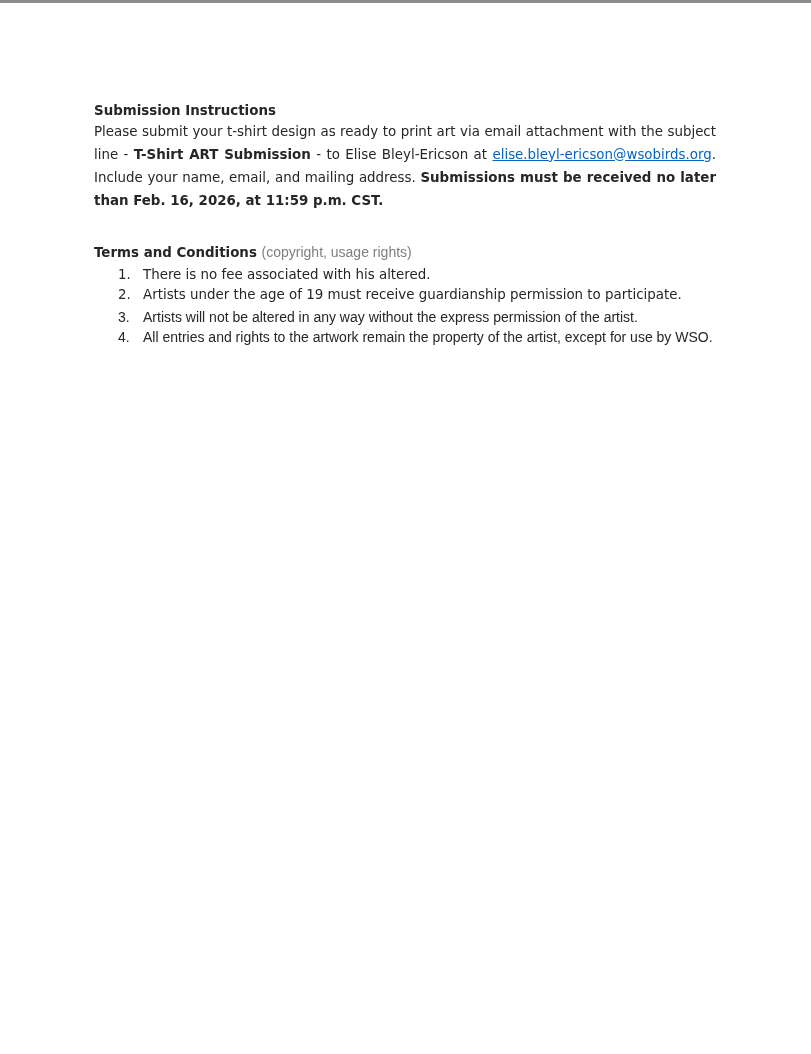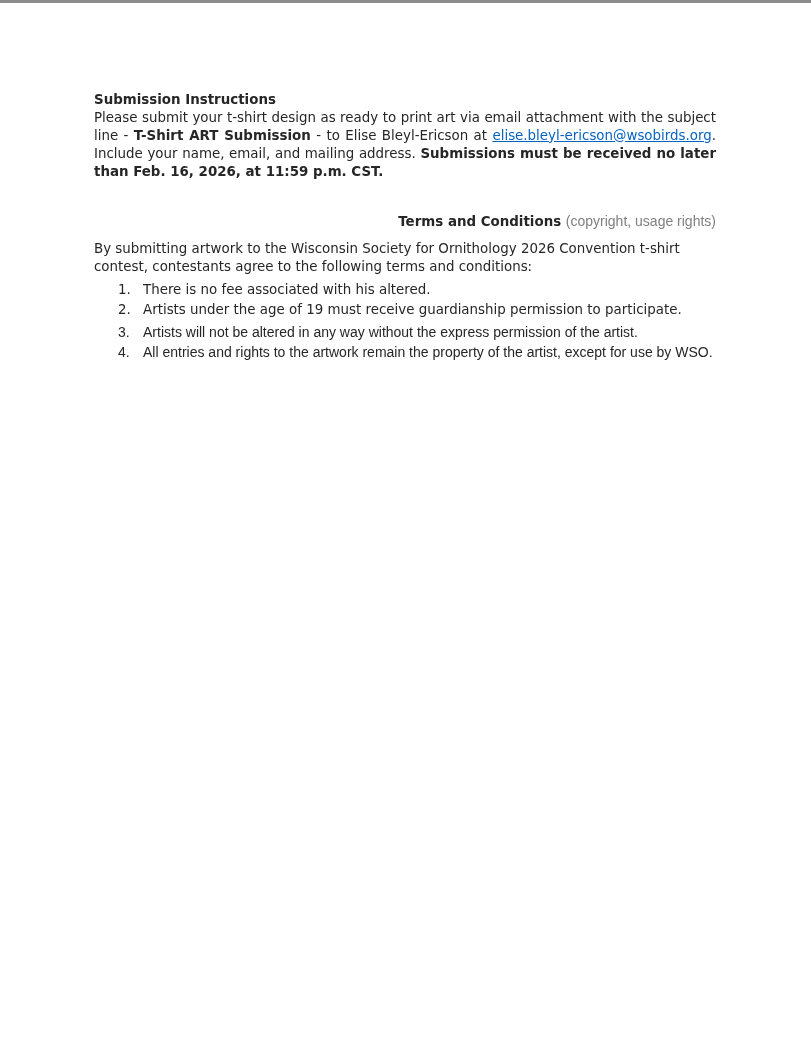--- a/index.html
+++ b/index.html
@@ -20,51 +20,50 @@
     position: absolute;
     top: 0;
     left: 0;
     width: 100%;
     height: 3px;
     background: #8c8c8c;
   }
   .content {
     position: absolute;
     left: 94px;
-    top: 92px;
+    top: 103px;
     width: 622px;
   }
   .heading {
     font-size: 13.4px;
     line-height: 16.6px;
     font-weight: bold;
     margin: 0;
   }
   .para {
     font-size: 13.4px;
-    line-height: 18px;
+    line-height: 23px;
     margin: 0;
   }
   .justify {
     text-align: justify;
   }
   .bold {
     font-weight: bold;
   }
   a.email-link {
     color: #0563c1;
     text-decoration: underline;
     cursor: pointer;
   }
   .terms-section {
     margin-top: 32px;
   }
   .terms-heading-line {
-    margin-bottom: 10px;
-    text-align: right;
+    margin-bottom: 4px;
   }
   .heading-note {
     font-family: "Liberation Sans", sans-serif;
     font-weight: normal;
     color: #7f7f7f;
     font-size: 14px;
   }
   ol.terms-list {
     list-style: none;
     margin: 6px 0 0 0;
@@ -100,21 +99,20 @@
 
   <div class="content">
 
     <section>
       <h2 class="heading">Submission Instructions</h2>
       <p class="para justify"><span>Please submit your t-shirt design as ready to print art via email attachment with the subject line - </span><span class="bold">T-Shirt ART Submission</span><span> - to Elise Bleyl-Ericson at </span><a class="email-link" href="#">elise.bleyl-ericson@wsobirds.org</a><span>. Include your name, email, and mailing address. </span><span class="bold">Submissions must be received no later than Feb. 16, 2026, at 11:59 p.m. CST.</span></p>
     </section>
 
     <section class="terms-section">
       <h2 class="heading terms-heading-line"><span class="bold">Terms and Conditions</span> <span class="heading-note">(copyright, usage rights)</span></h2>
-      <p class="para">By submitting artwork to the Wisconsin Society for Ornithology 2026 Convention t-shirt contest, contestants agree to the following terms and conditions:</p>
 
       <ol class="terms-list">
         <li>
           <span class="num">1.</span>
           <span class="txt">There is no fee associated with his altered.</span>
         </li>
         <li>
           <span class="num">2.</span>
           <span class="txt">Artists under the age of 19 must receive guardianship permission to participate.</span>
         </li>

